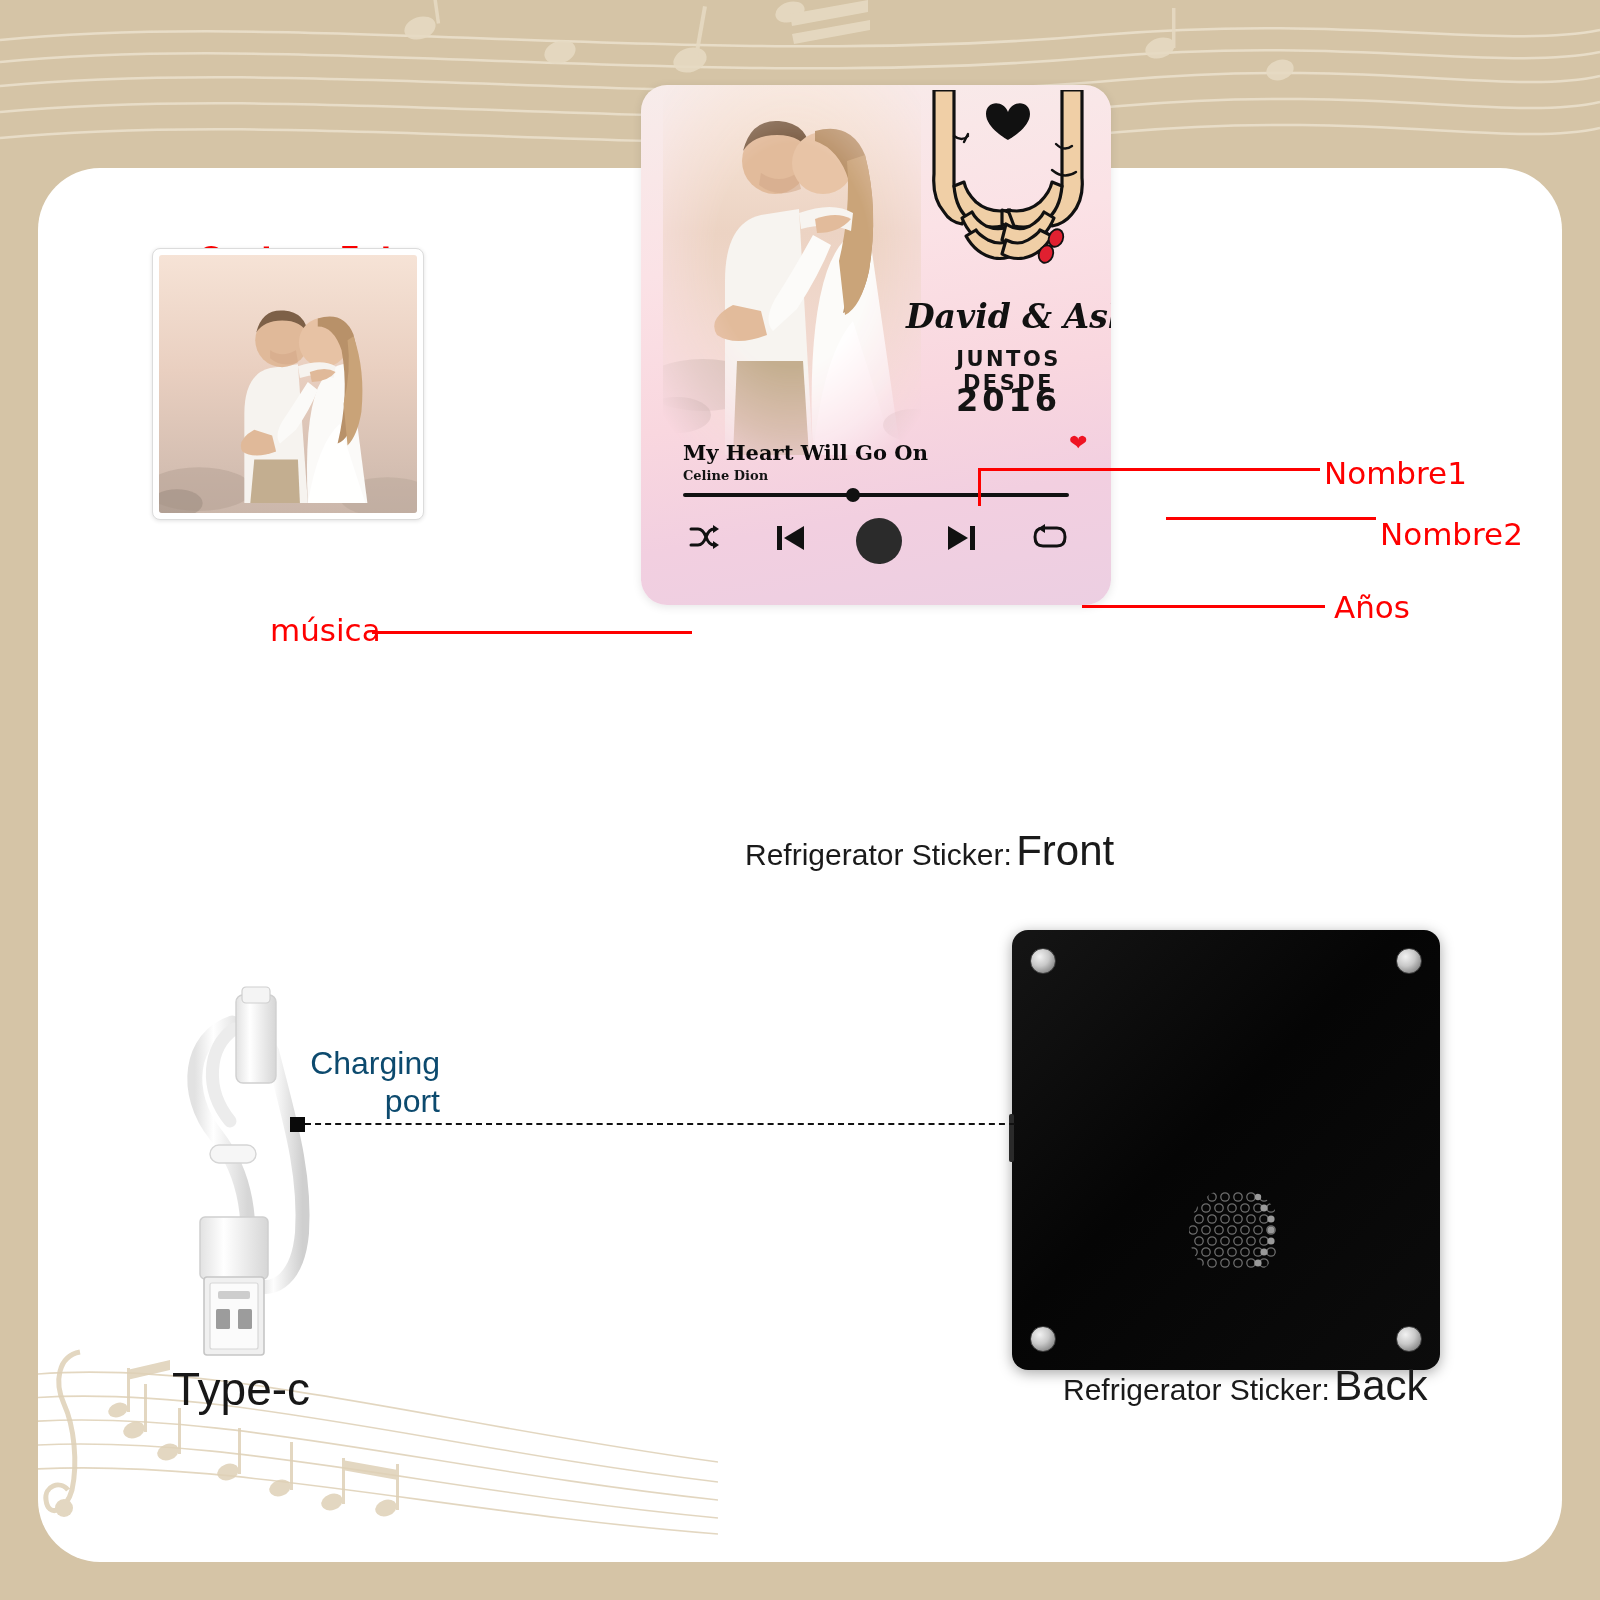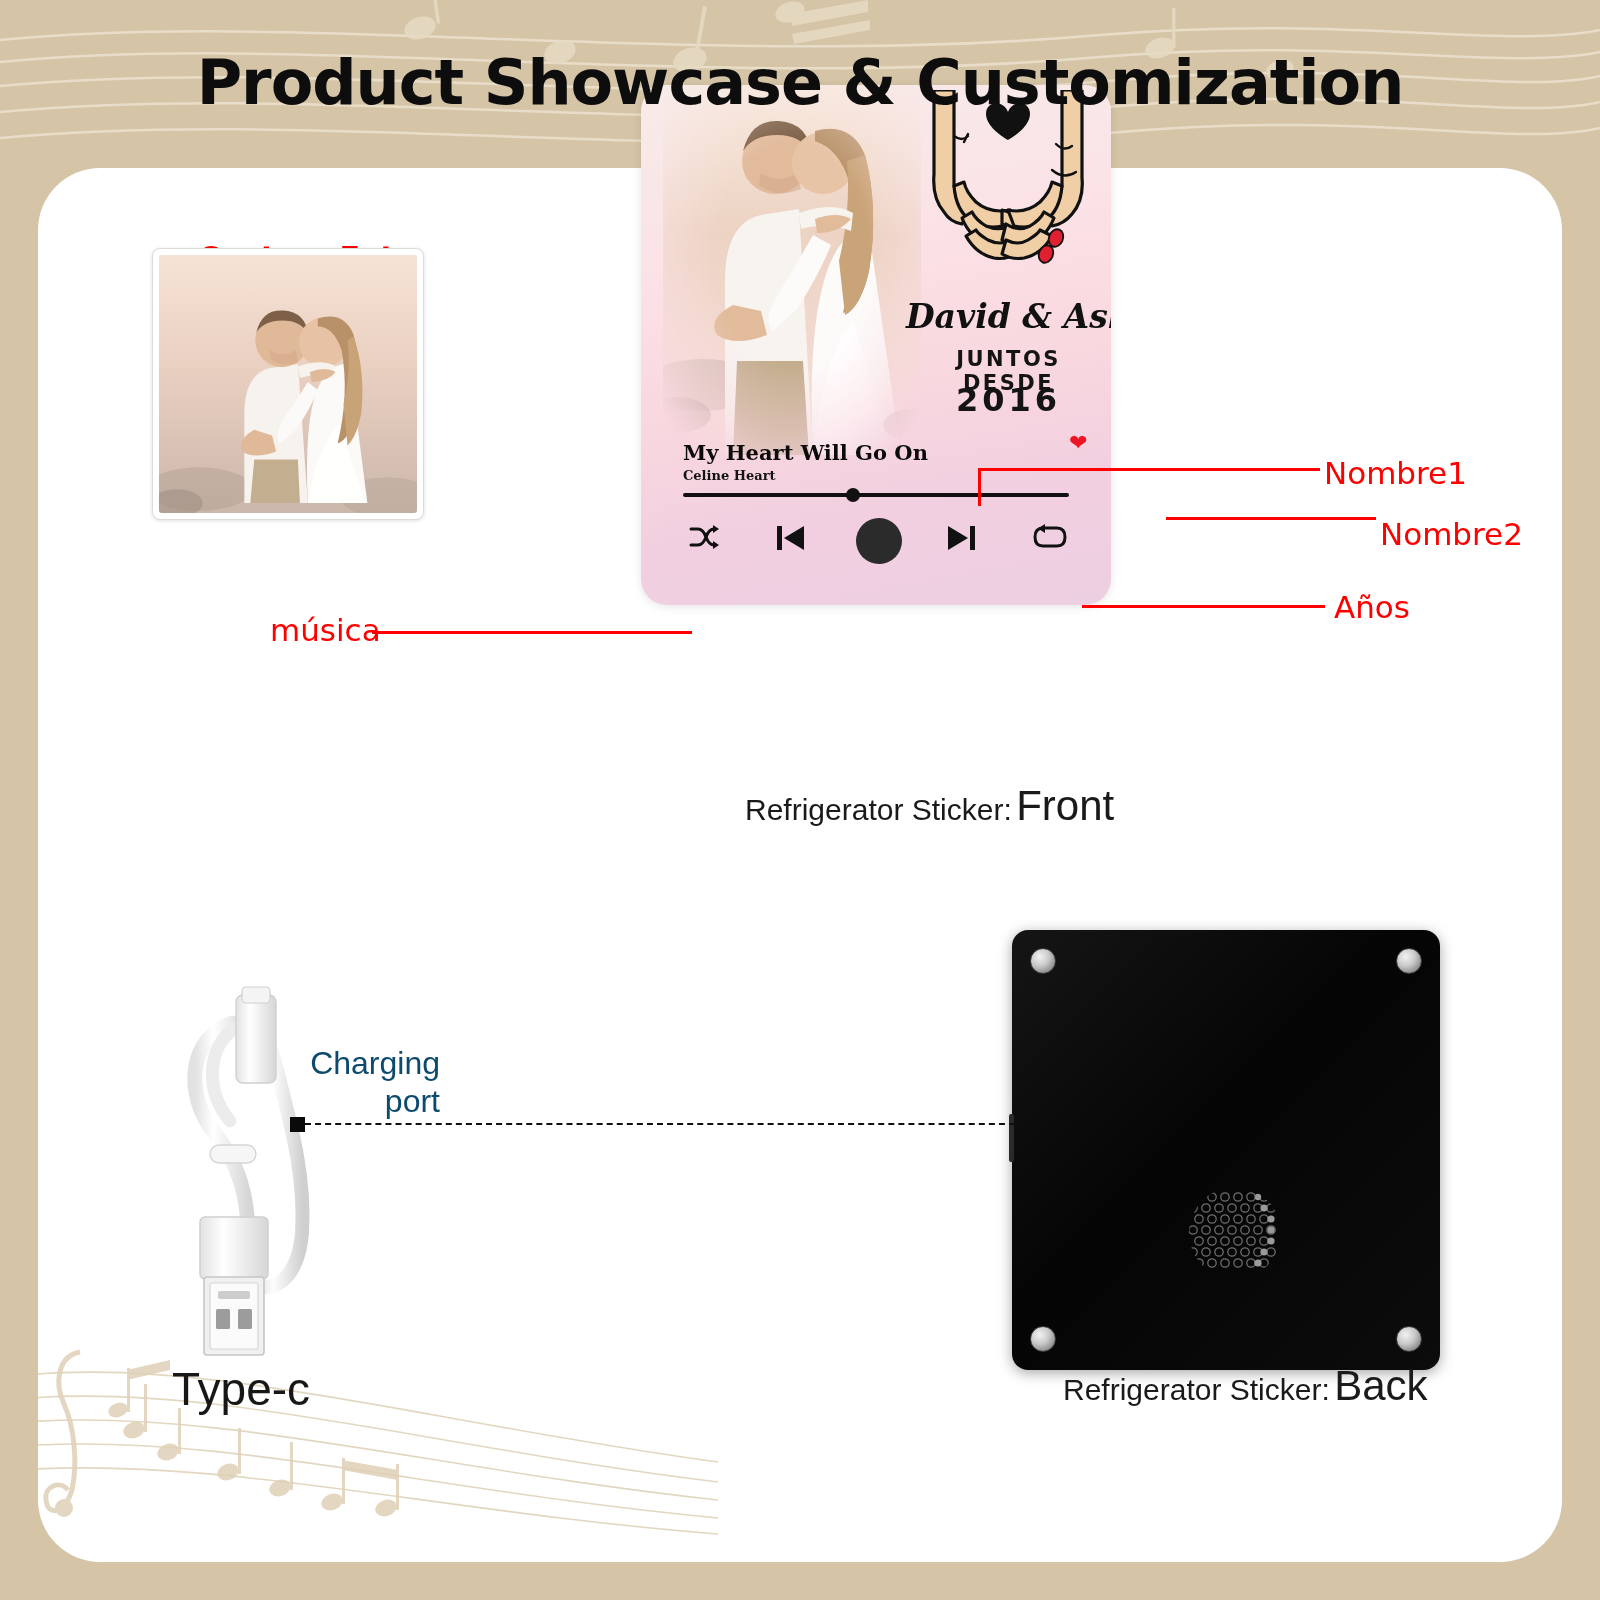--- a/index.html
+++ b/index.html
@@ -147,21 +147,21 @@
     font-size:46px;color:#171717;
   }
   
   .callout-text{
     position:absolute;color:#fe0000;font-size:31px;
     font-family:"DejaVu Sans", sans-serif;
     white-space:nowrap;
   }
   .red-line{position:absolute;background:#fe0000;}
   #caption-front{
-    position:absolute;left:745px;top:782px;
+    position:absolute;left:745px;top:827px;
     white-space:nowrap;color:#1a1a1a;
   }
   #caption-back{
     position:absolute;left:1063px;top:1362px;
     white-space:nowrap;color:#1a1a1a;
   }
   .cap-small{font-size:30px;}
   .cap-big{font-size:42px;}
   #charging-label{
     position:absolute;left:300px;top:1045px;
@@ -195,21 +195,20 @@
       <ellipse cx="690" cy="60" rx="17" ry="12" transform="rotate(-18 690 60)"></ellipse>
       <rect x="703" y="6" width="4" height="56" transform="rotate(10 703 6)"></rect>
       <ellipse cx="790" cy="12" rx="15" ry="10" transform="rotate(-18 790 12)"></ellipse>
       <path d="M790,14 L868,0 L868,12 L792,26 Z"></path>
       <path d="M792,34 L870,20 L870,30 L794,44 Z"></path>
       <ellipse cx="1160" cy="48" rx="15" ry="10" transform="rotate(-18 1160 48)"></ellipse>
       <rect x="1172" y="8" width="3.5" height="40"></rect>
       <ellipse cx="1280" cy="70" rx="14" ry="10" transform="rotate(-18 1280 70)"></ellipse>
     </g>
   </svg>
-  <div id="header-title">Product Showcase &amp; Customization</div>
 </div>
 
 <div id="card">
   <svg id="card-music-deco" viewBox="0 0 700 260">
     <g stroke="#ded0b6" stroke-width="1.6" fill="none" opacity="0.85">
       <path d="M20,62 C200,48 420,112 700,150"></path>
       <path d="M12,86 C200,72 420,136 700,170"></path>
       <path d="M6,110 C200,96 420,158 700,188"></path>
       <path d="M2,134 C200,120 420,180 700,206"></path>
       <path d="M0,158 C200,144 420,200 700,222"></path>
@@ -336,21 +335,21 @@
     </g>
     <path d="M102,22 C98,10 80,10 80,24 C80,38 102,50 102,50 C102,50 124,38 124,24 C124,10 106,10 102,22 Z" fill="#111"></path>
   </svg>
 
   <div id="names">David &amp; Ashley</div>
   <div id="juntos">JUNTOS DESDE</div>
   <div id="year">2016</div>
   <div id="sticker-heart">❤</div>
 
   <div id="song-title">My Heart Will Go On</div>
-  <div id="song-artist">Celine Heart</div>
+  <div id="song-artist">Celine Dion</div>
   <div id="progress">
     <div id="progress-dot" style="left: 162.84px;"></div>
   </div>
 
   <div id="controls">
     <svg class="ctrl" style="left:6px;" width="30" height="26" viewBox="0 0 30 26">
       <g stroke="#111" stroke-width="3" fill="none" stroke-linecap="round">
         <path d="M2,5 L9,5 Q14,5 17,13 Q20,21 25,21"></path>
         <path d="M2,21 L9,21 Q14,21 17,13 Q20,5 25,5"></path>
       </g>

